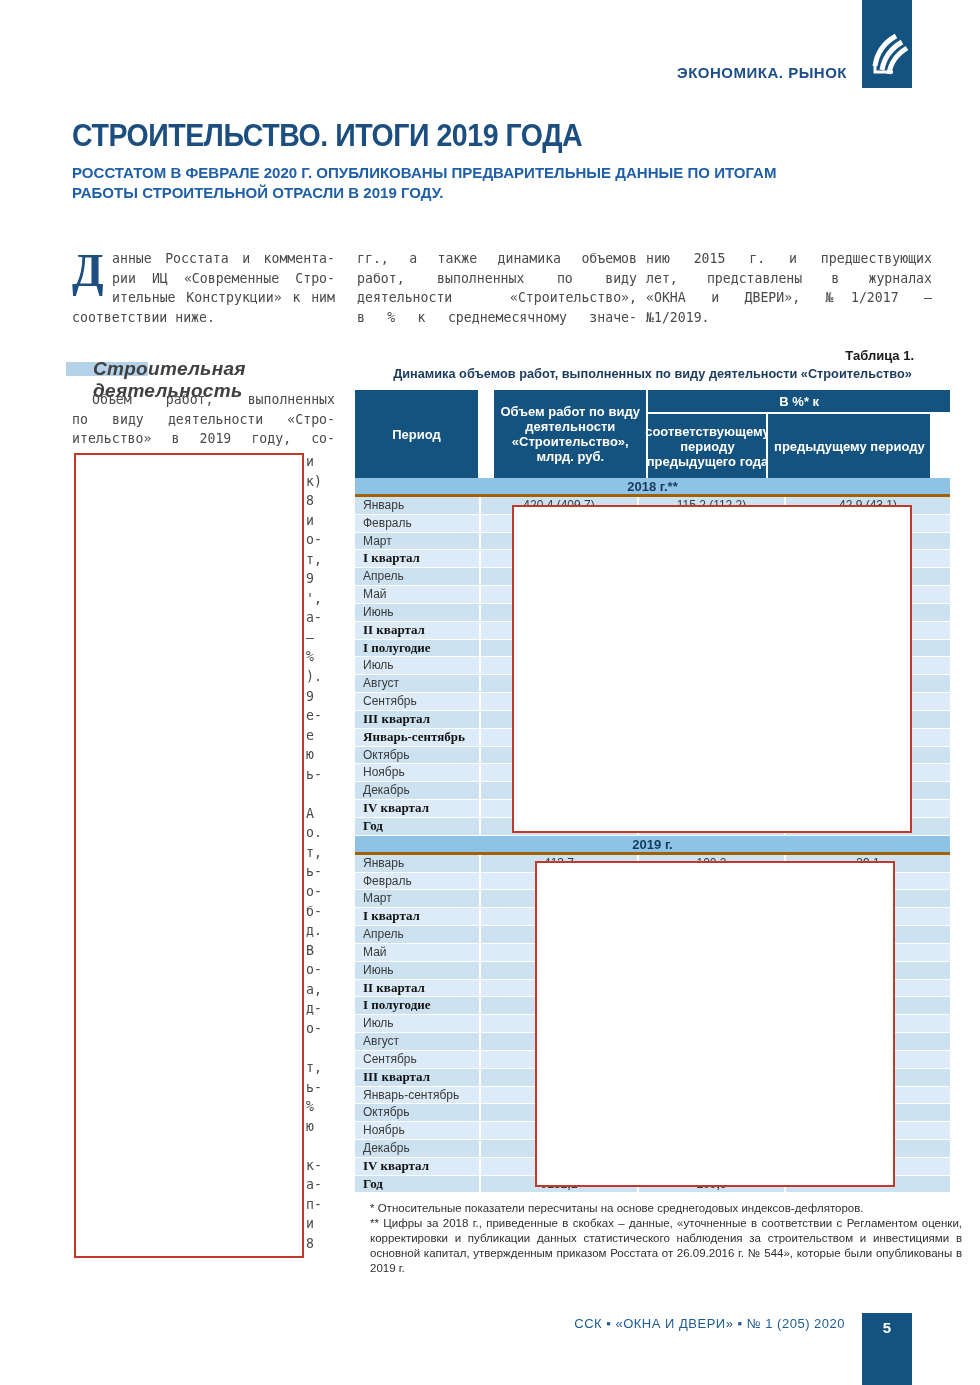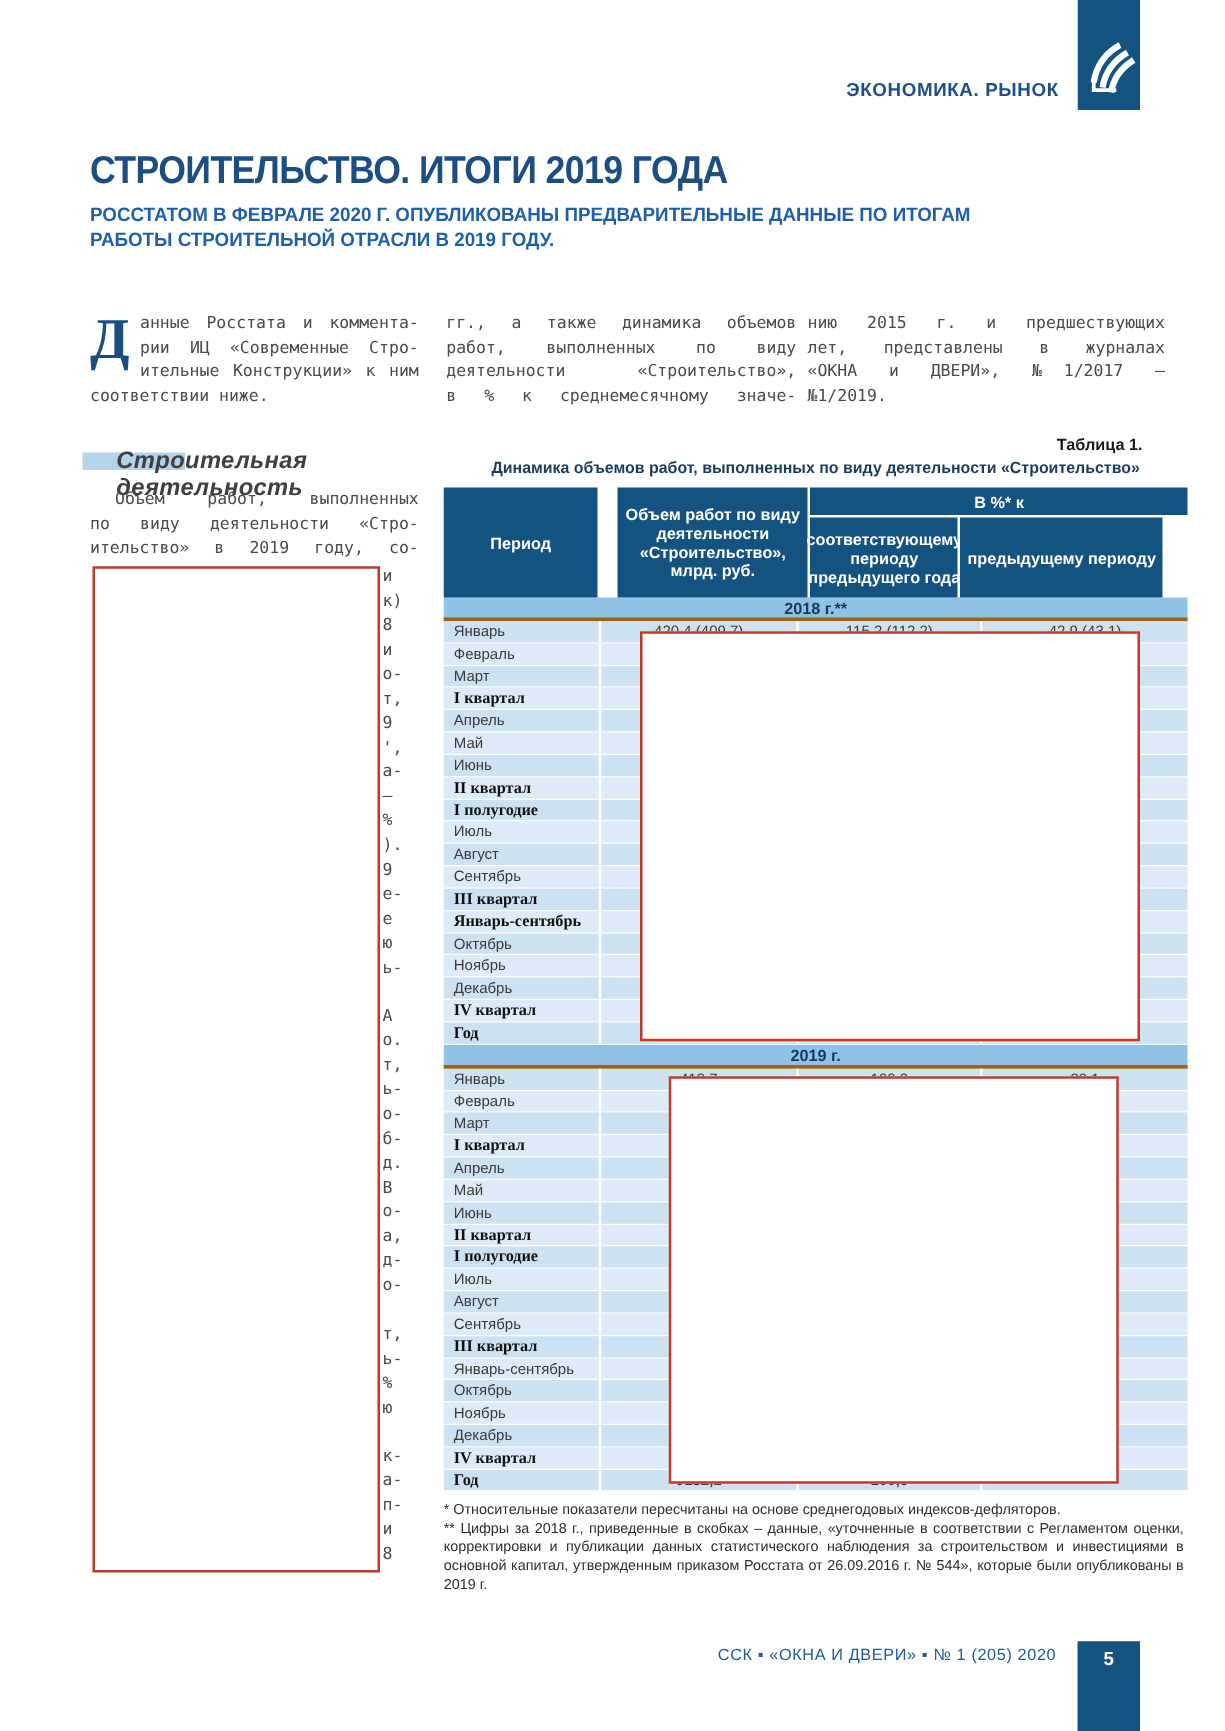--- a/index.html
+++ b/index.html
@@ -401,21 +401,21 @@
         <div class="t-cell rc3"></div>
         <div class="t-cell rc4"></div>
       </div>
       <div class="t-row boldrow">
         <div class="t-cell rc1">Год</div>
         <div class="t-cell rc2">9132,1</div>
         <div class="t-cell rc3">100,6</div>
         <div class="t-cell rc4"></div>
       </div>
     </div>
-  <div class="footnotes" style="position:static;margin-top:8px;">
+  <div class="footnotes" style="position:static;margin-top:8px;margin-left:15px;">
       <p>* Относительные показатели пересчитаны на основе среднегодовых индексов-дефляторов.</p>
       <p>** Цифры за 2018 г., приведенные в скобках – данные, «уточненные в соответствии с Регламентом оценки, корректировки и публикации данных статистического наблюдения за строительством и инвестициями в основной капитал, утвержденным приказом Росстата от 26.09.2016 г. № 544», которые были опубликованы в 2019 г.</p>
     </div>
 </div>
 
 <div class="abs redact red-left"></div>
 <div class="abs redact red-t18"></div>
 <div class="abs redact red-t19"></div>
 
 <div class="abs footer-text">ССК ▪ «ОКНА И ДВЕРИ» ▪ № 1 (205) 2020</div>

